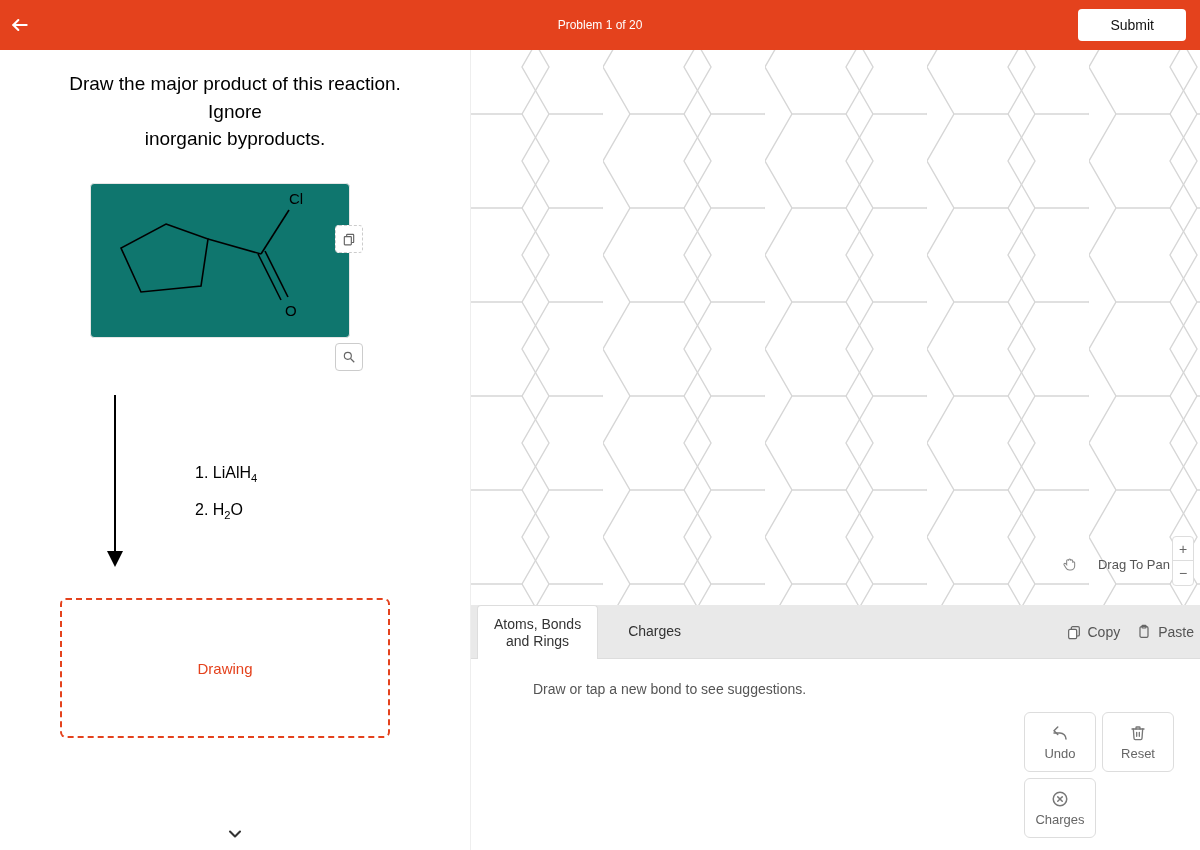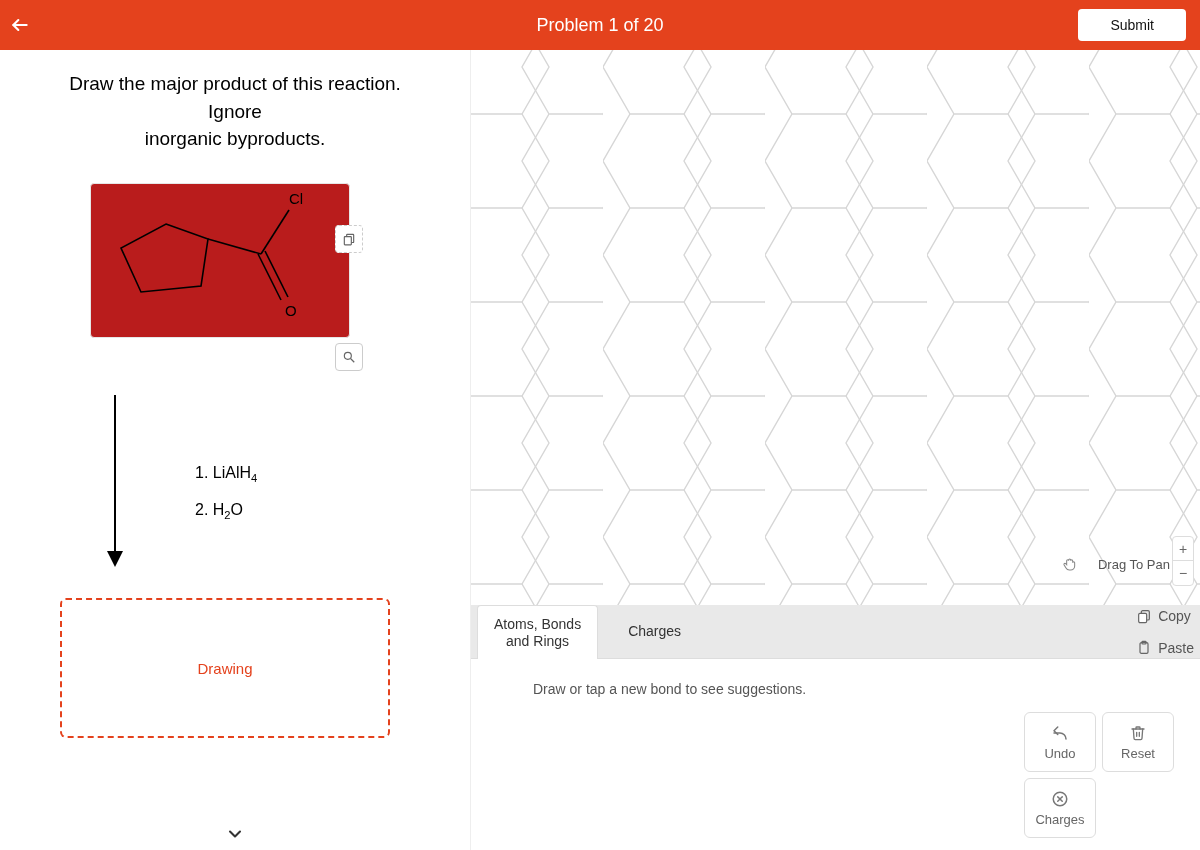--- a/index.html
+++ b/index.html
@@ -1,42 +1,42 @@
 <!DOCTYPE html>
 <html><head>
 <meta charset="utf-8">
 <style>
   * { box-sizing: border-box; margin: 0; padding: 0; }
   html, body { width: 1200px; height: 850px; font-family: -apple-system, "Helvetica Neue", Arial, sans-serif; overflow: hidden; background:#fff; }
   .header { height: 50px; background: #e4421d; display: flex; align-items: center; color: #fff; position: relative; }
   .back-btn { width: 40px; height: 50px; display:flex; align-items:center; justify-content:center; cursor:pointer; font-size:22px; }
-  .header-title { position:absolute; left:0; right:0; text-align:center; font-size:18px; pointer-events:none; }
+  .header-title { position:absolute; left:0; right:0; text-align:center; font-size:12px; pointer-events:none; }
   .submit-btn { margin-left:auto; background:#fff; color:#111; border:none; border-radius:4px; padding:8px 32px; font-size:14px; margin-right:14px; cursor:pointer; }
   .main { display:flex; height: calc(850px - 50px); }
   .left { width: 470px; padding: 20px 30px 0 30px; position:relative; }
   .prompt { text-align:center; font-size:19px; line-height:1.45; margin-bottom: 30px; padding: 0 10px;}
-  .molecule-box { border:1px solid #e6e6e6; border-radius:4px; background:#b91c1c; height:155px; width:260px; margin:10px 0 0 60px; position:relative; }
+  .molecule-box { border:1px solid #e6e6e6; border-radius:4px; background:#0f766e; height:155px; width:260px; margin:10px 0 0 60px; position:relative; }
   .molecule-svg { position:absolute; left:0; top:0; }
   .side-icons { position:absolute; left:335px; top:175px; display:flex; flex-direction:column; gap:90px; }
   .sq-btn { width:28px; height:28px; border:1px solid #ccc; border-radius:4px; display:flex; align-items:center; justify-content:center; font-size:14px; cursor:pointer; color:#555; background:#fff;}
   .reaction-arrow { position:absolute; left:100px; top:345px; }
   .reagents { position:absolute; left:195px; top:405px; font-size:16px; line-height:2.3; }
   .reagents sub { font-size:0.7em; }
   .drawing-box { position:absolute; left:60px; top:548px; width:330px; height:140px; border:2px dashed #e4421d; border-radius:6px; display:flex; align-items:center; justify-content:center; color:#e4421d; font-size:15px; cursor:pointer;}
   .chevron-down { position:absolute; left:50%; transform:translateX(-50%); bottom:6px; font-size:20px; color:#333; cursor:pointer;}
   .right { flex:1; position:relative; border-left:1px solid #eee; background:#fff; }
   .hexgrid { position:absolute; left:0; top:0; width:100%; height:560px; }
   .drag-pan { position:absolute; right:30px; top:506px; display:flex; align-items:center; gap:20px; font-size:13px; color:#555; cursor:grab;}
   .zoom-ctrl { position:absolute; right:6px; top:486px; width:22px; border:1px solid #ddd; border-radius:4px; background:#fff; display:flex; flex-direction:column; }
   .zoom-ctrl div { height:24px; display:flex; align-items:center; justify-content:center; font-size:14px; cursor:pointer; color:#666; }
   .zoom-ctrl div:first-child { border-bottom:1px solid #ddd; }
   .tabs-row { position:absolute; left:0; top:555px; width:100%; display:flex; align-items:center; border-bottom:1px solid #ddd; background:#e9e9e9; height:54px; padding:0 6px; gap:14px;}
   .tab { padding:10px 16px; font-size:14px; color:#333; cursor:pointer; text-align:center; line-height:1.2; border-radius:4px 4px 0 0;}
   .tab.active { background:#fff; border:1px solid #ddd; border-bottom:1px solid #fff; position:relative; top:1px;}
-  .tabs-right { margin-left:auto; display:flex; align-items:flex-start; gap:16px; font-size:14px; color:#555;flex-direction:column;}
+  .tabs-right { margin-left:auto; display:flex; align-items:flex-end; gap:16px; font-size:14px; color:#555;}
   .tabs-right .link { display:flex; align-items:center; gap:6px; cursor:pointer;}
   .hint-row { position:absolute; left:0; top:609px; width:100%; padding:22px 16px 0 62px; font-size:14px; color:#555; background:#fff;}
   .action-grid { position:absolute; right:26px; top:662px; display:grid; grid-template-columns: 72px 72px; grid-template-rows: 60px 60px; gap:6px;}
   .action-btn { border:1px solid #ddd; border-radius:6px; background:#fff; display:flex; flex-direction:column; align-items:center; justify-content:center; gap:4px; font-size:13px; color:#666; cursor:pointer;}
   .action-btn.done { color:#1aa57a; }
   .action-icon { width:18px; height:18px; display:flex; align-items:center; justify-content:center;}
   svg { display:block; }
 </style>
 </head>
 <body>

